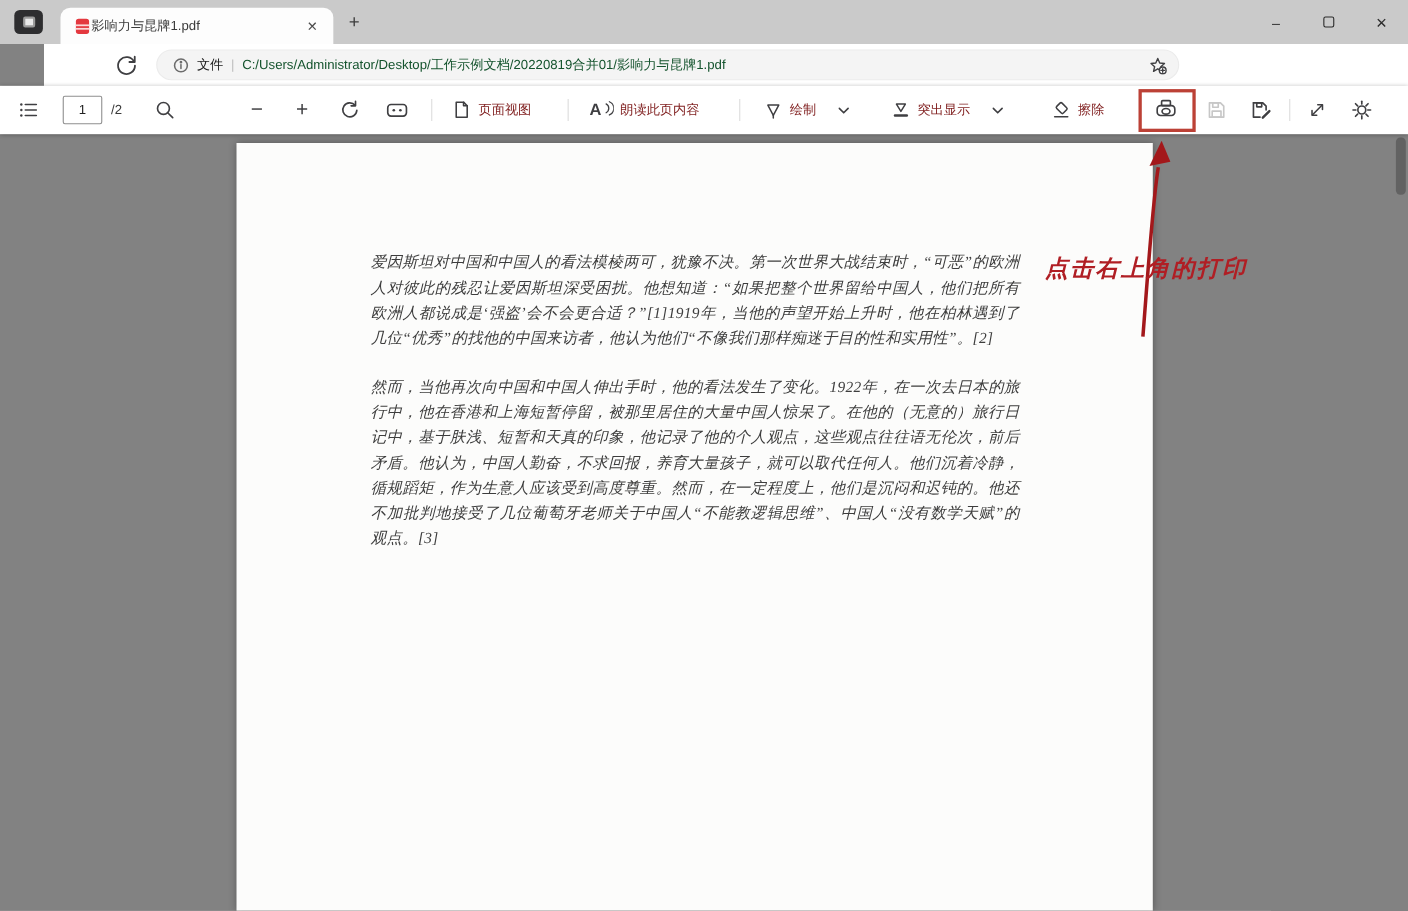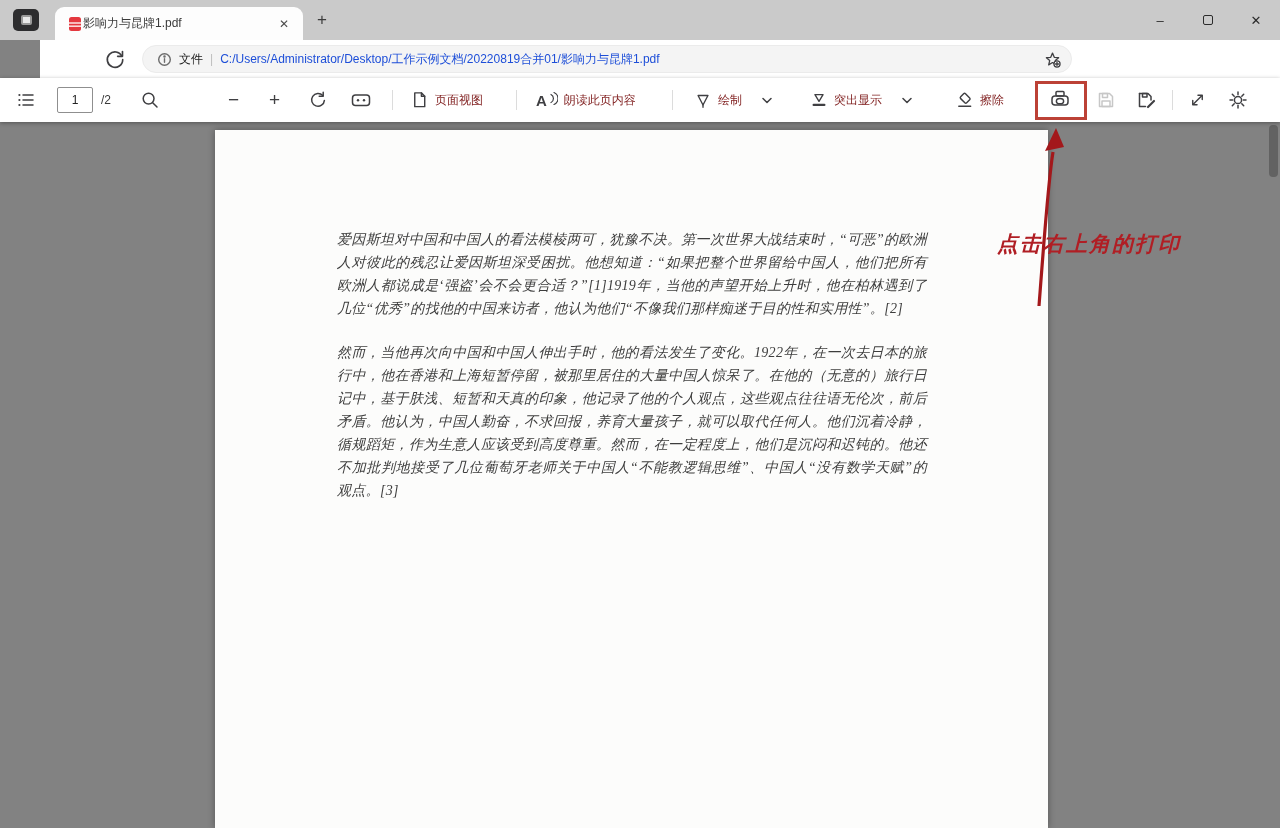--- a/index.html
+++ b/index.html
@@ -22,21 +22,21 @@
   .new-tab { position:absolute; left:310px; top:8px; width:24px; height:24px; text-align:center; line-height:23px; font-size:17px; color:#3c3c3c; cursor:pointer; }
   .win-controls { position:absolute; right:0; top:0; height:40px; display:flex; }
   .wc { width:48px; height:40px; display:flex; align-items:center; justify-content:center; font-size:13px; color:#2b2b2b; cursor:pointer; }
   .wc .maxbox { width:10px; height:10px; border:1.4px solid #2b2b2b; border-radius:2px; }
 
   
   .navrow { position:absolute; top:40px; left:0; right:0; height:40px; background:#ffffff;margin-left:40px; }
   .refresh { position:absolute; left:64px; top:8px; width:22px; height:22px; cursor:pointer; }
   .addr { position:absolute; left:102px; top:5px; width:930px; height:28px; background:#f4f4f4; border:1px solid #ebebeb; border-radius:14px; display:flex; align-items:center; padding:0 10px 0 14px; gap:7px; font-size:12px; color:#202020; }
   .addr .pipe { color:#bdbdbd; }
-  .addr .url { flex:1; white-space:nowrap; overflow:hidden; color:#1d4ed8; }
+  .addr .url { flex:1; white-space:nowrap; overflow:hidden; color:#14532d; }
   .nav-icons { position:absolute; right:8px; top:40px; height:38px; display:flex; align-items:center; gap:21px; }
   .nav-icons .vsep { width:1px; height:18px; background:#dedede; }
   .nav-btn { cursor:pointer; }
   .avatar { width:24px; height:24px; border-radius:50%; background:#8e8e8e; overflow:hidden; position:relative; }
   .avatar .head { position:absolute; left:8px; top:5px; width:8px; height:8px; border-radius:50%; background:#eef0f0; }
   .avatar .body { position:absolute; left:4px; top:15px; width:16px; height:12px; border-radius:50% 50% 0 0; background:#eef0f0; }
   .more-glyph { font-size:15px; color:#3f3f42; letter-spacing:1px; }
 
   
   .pdftoolbar { position:absolute; top:78px; left:0; right:0; height:44px; background:#ffffff; box-shadow:0 1px 4px rgba(0,0,0,0.35); z-index:5; }
@@ -54,21 +54,21 @@
   .content { position:absolute; top:122px; left:0; right:0; bottom:0; background:#828282;font-style:italic; }
   .page { position:absolute; left:215px; top:8px; width:833px; height:698px; background:#fcfcfb; box-shadow:0 0 7px rgba(0,0,0,0.35); }
   .doc { position:absolute; left:122px; top:98px; width:590px; font-family:"Liberation Serif","DejaVu Serif",serif; font-size:14px; line-height:23px; letter-spacing:0.3px; color:#3d3d3d; text-align:justify; }
   .doc p { margin:0 0 21px 0; }
   .doc p.tight { margin-bottom:0; }
   .doc .lead { font-weight:bold; }
 
   .scroll-thumb { position:absolute; right:2px; top:3px; width:9px; height:52px; background:#626262; border-radius:4px; cursor:pointer; }
 
   
-  .callout { position:absolute; left:997px; top:107px; width:230px; color:#b01e24; font-family:"Liberation Serif","DejaVu Serif",serif; font-weight:bold; font-size:21px; line-height:30px; letter-spacing:2px; }
+  .callout { position:absolute; left:950px; top:107px; width:230px; color:#b01e24; font-family:"Liberation Serif","DejaVu Serif",serif; font-weight:bold; font-size:21px; line-height:30px; letter-spacing:2px; }
   .arrow-svg { position:absolute; left:0; top:0; width:1280px; height:706px; pointer-events:none; }
 </style>
 </head>
 <body>
 
 <div class="titlebar">
   <div class="tab-actions">
     <div class="sq"></div>
   </div>
   <div class="tab">

